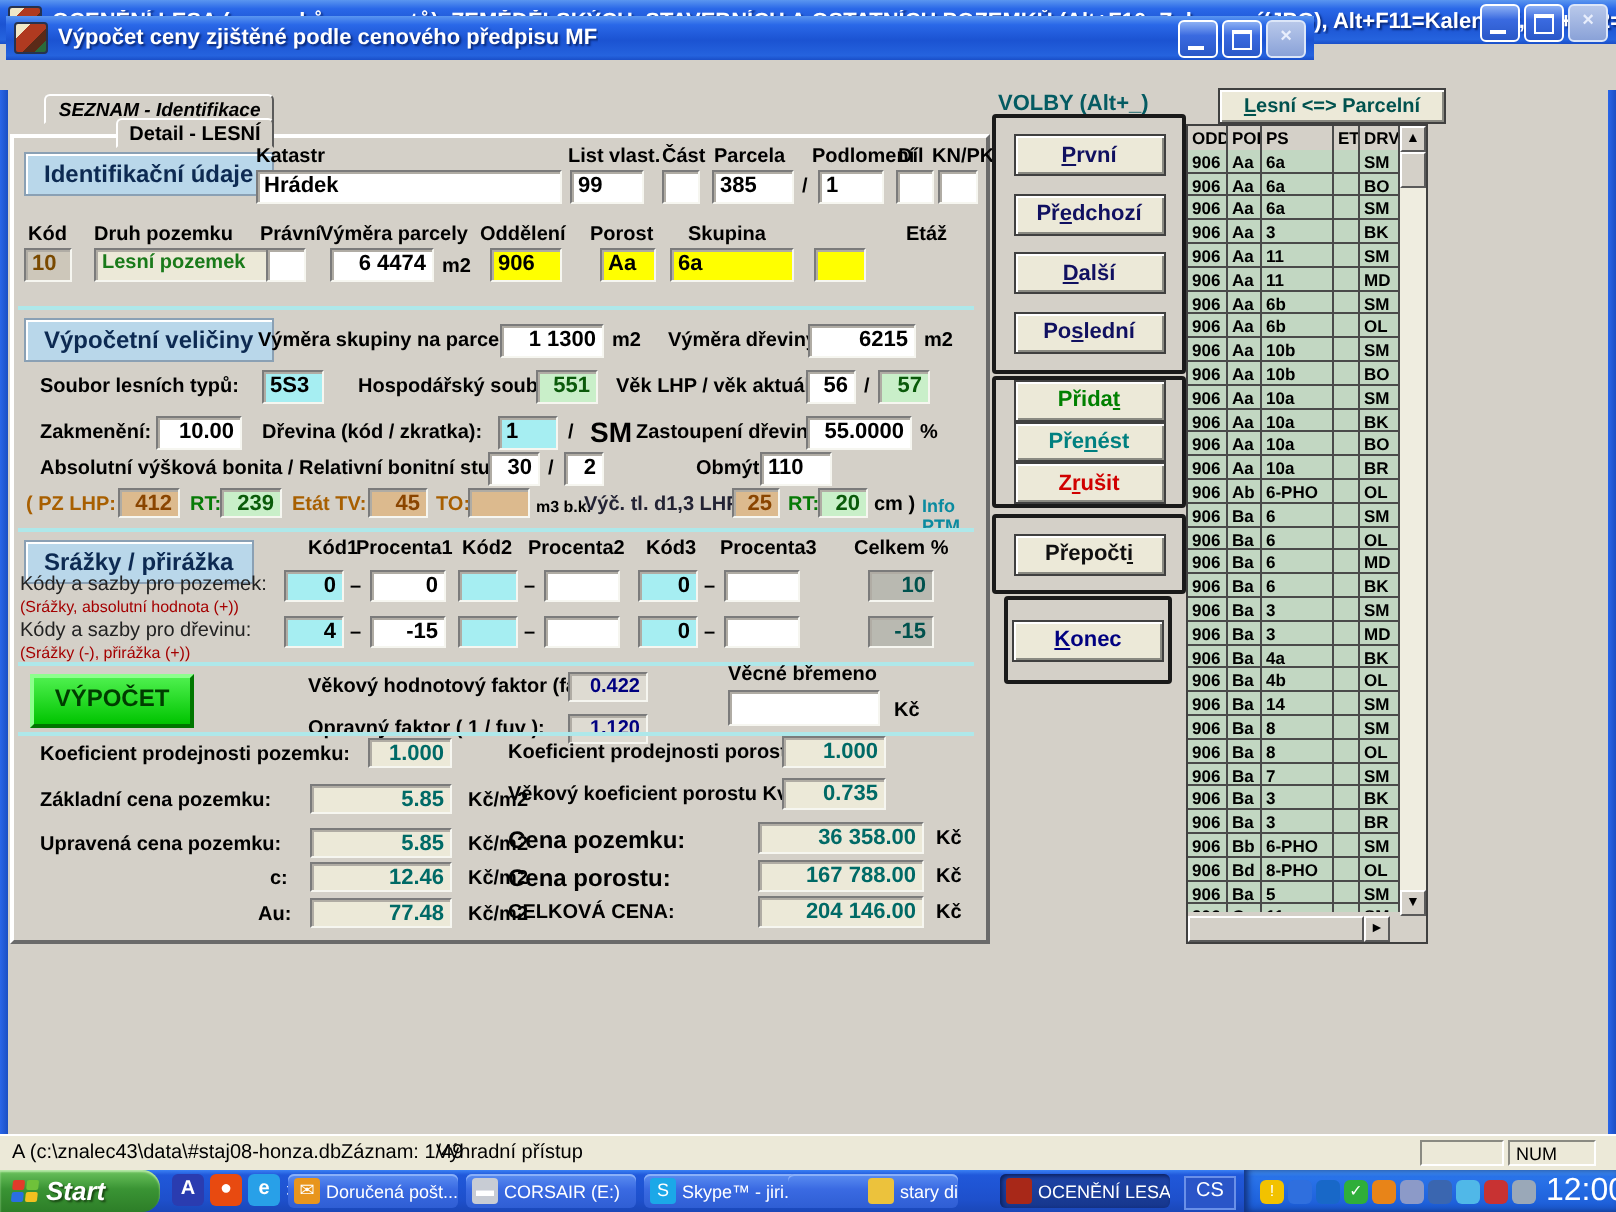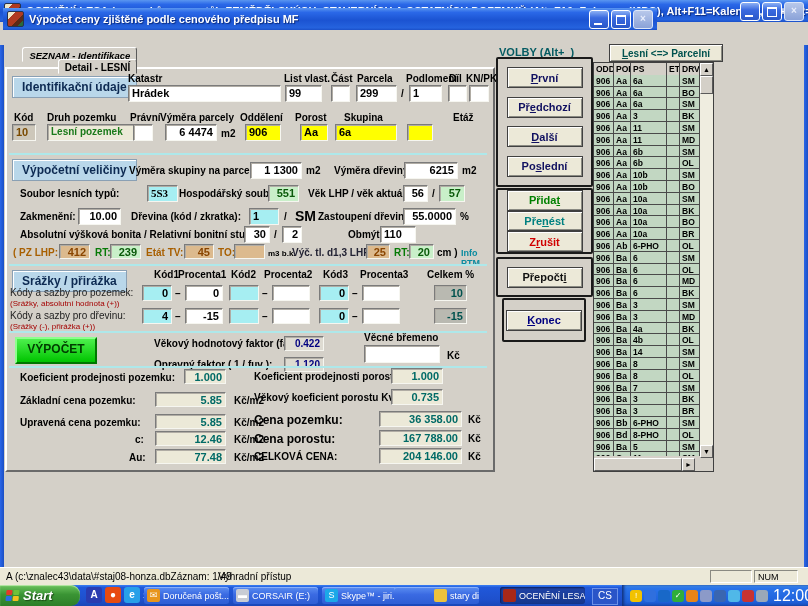--- a/index.html
+++ b/index.html
@@ -156,21 +156,21 @@
   <div id="panel">
 
     <div class="hdr" style="left:5px;top:7px;">Identifikační údaje</div>
     <div class="lbl" style="left:121px;top:4px;">Katastr</div>
     <div class="fld" style="left:121px;top:16px;width:153px;">Hrádek</div>
     <div class="lbl" style="left:277px;top:4px;">List vlast.</div>
     <div class="fld" style="left:278px;top:16px;width:37px;">99</div>
     <div class="lbl" style="left:324px;top:4px;">Část</div>
     <div class="fld" style="left:324px;top:16px;width:19px;"></div>
     <div class="lbl" style="left:350px;top:4px;">Parcela</div>
-    <div class="fld" style="left:349px;top:16px;width:41px;">299</div>
+    <div class="fld" style="left:349px;top:16px;width:41px;">385</div>
     <div class="lbl" style="left:394px;top:19px;">/</div>
     <div class="lbl" style="left:399px;top:4px;">Podlomení</div>
     <div class="fld" style="left:402px;top:16px;width:33px;">1</div>
     <div class="lbl" style="left:442px;top:4px;">Díl</div>
     <div class="fld" style="left:441px;top:16px;width:19px;"></div>
     <div class="lbl" style="left:459px;top:4px;">KN/PK</div>
     <div class="fld" style="left:462px;top:16px;width:20px;"></div>
 
     <div class="lbl" style="left:7px;top:43px;">Kód</div>
     <div class="fld kod" style="left:5px;top:55px;width:24px;">10</div>
@@ -194,21 +194,21 @@
 
     <div class="hdr" style="left:5px;top:90px;">Výpočetní veličiny</div>
     <div class="lbl" style="left:122px;top:96px;">Výměra skupiny na parcele:</div>
     <div class="fld num" style="left:243px;top:93px;width:52px;">1 1300</div>
     <div class="lbl" style="left:299px;top:96px;">m2</div>
     <div class="lbl" style="left:327px;top:96px;">Výměra dřeviny:</div>
     <div class="fld num" style="left:397px;top:93px;width:54px;">6215</div>
     <div class="lbl" style="left:455px;top:96px;">m2</div>
 
     <div class="lbl" style="left:13px;top:119px;">Soubor lesních typů:</div>
-    <div class="fld cyan" style="left:140px;top:116px;width:31px;font-family:Liberation Serif, serif;">5S3</div>
+    <div class="fld cyan" style="left:124px;top:116px;width:31px;">5S3</div>
     <div class="lbl" style="left:172px;top:119px;">Hospodářský soubor:</div>
     <div class="fld grn num" style="left:261px;top:116px;width:31px;">551</div>
     <div class="lbl" style="left:301px;top:119px;">Věk LHP / věk aktuální:</div>
     <div class="fld num" style="left:396px;top:116px;width:25px;">56</div>
     <div class="lbl" style="left:425px;top:119px;">/</div>
     <div class="fld grn num" style="left:432px;top:116px;width:26px;">57</div>
 
     <div class="lbl" style="left:13px;top:142px;">Zakmenění:</div>
     <div class="fld num" style="left:71px;top:139px;width:43px;">10.00</div>
     <div class="lbl" style="left:124px;top:142px;">Dřevina (kód / zkratka):</div>

